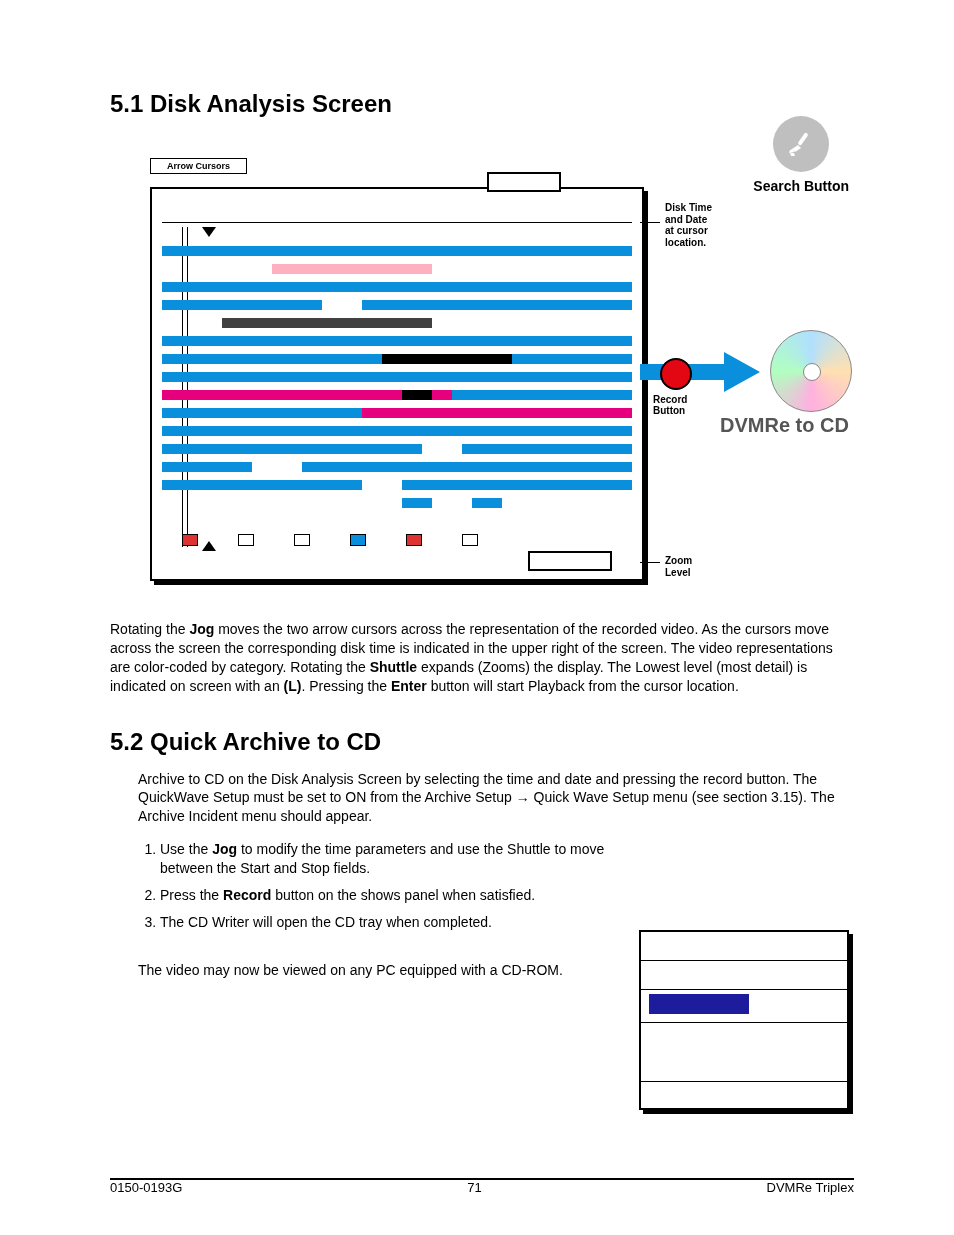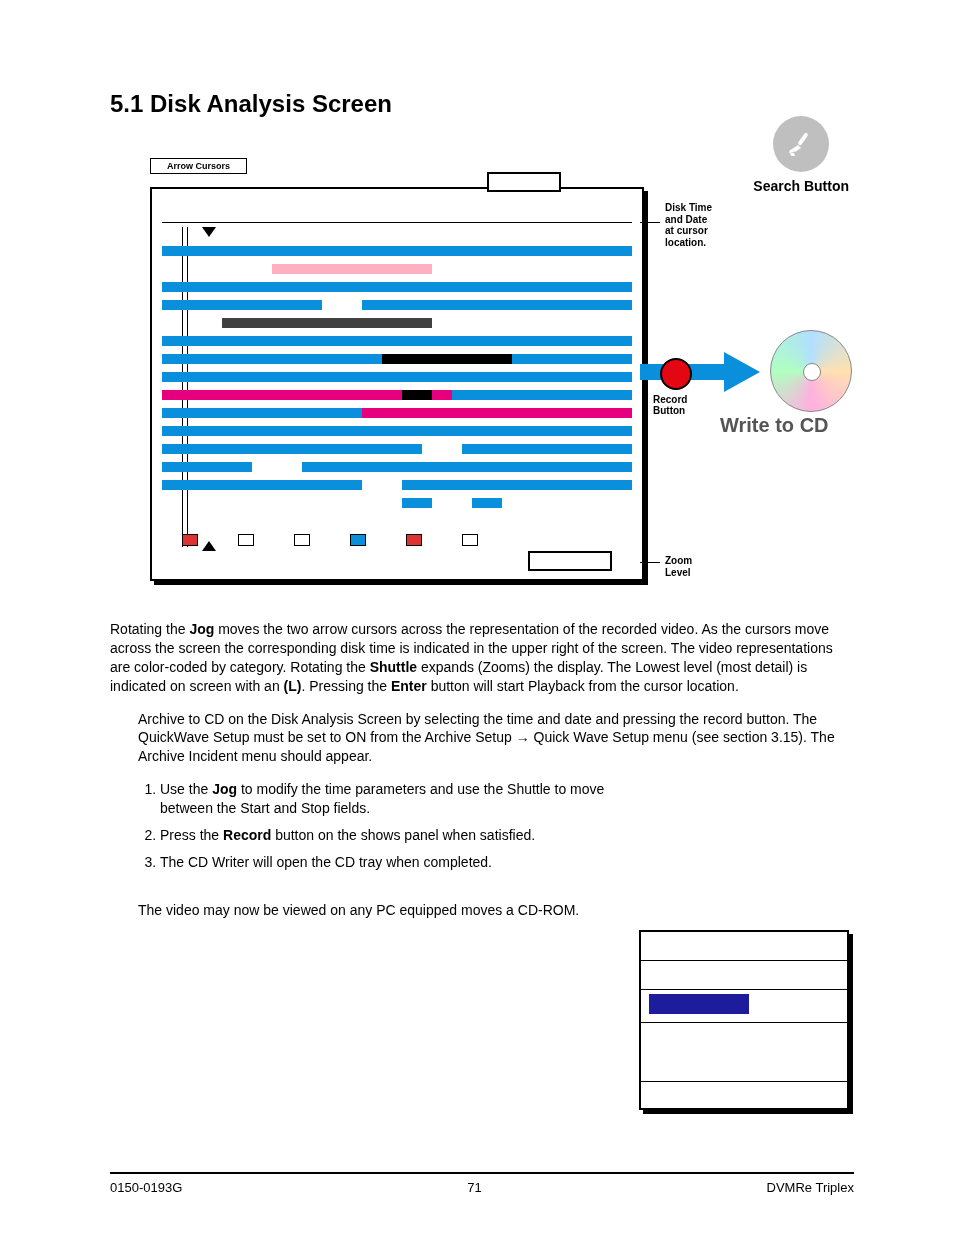--- a/index.html
+++ b/index.html
@@ -248,21 +248,21 @@
   .archive-box .big { height:58px; }
   .footer {
     position:absolute;
     left:110px;
     right:100px;
     bottom:40px;
     font-size:13px;
   }
   .footer-line {
     border-top:2px solid #000;
-    padding-top:6px;
+    padding-top:0;
     display:flex;
     justify-content:space-between;
     gap:40px;
   }
 </style>
 </head>
 <body>
 
 <div class="page">
 
@@ -369,45 +369,46 @@
 location.</div>
     <div class="callout-line" style="top:60px;left:530px;width:20px;height:1px"></div>
 
     <div class="cd-arrow">
       <div class="cd-arrow-body"></div>
     </div>
     <div class="record-btn"></div>
     <div class="record-label" style="white-space:pre-line">Record
 Button</div>
     <div class="cd-disc"></div>
-    <div class="write-cd">Write to CD</div>
+    <div class="write-cd">DVMRe to CD</div>
 
     <div class="callout" style="top:393px;left:555px;white-space:pre-line">Zoom
 Level</div>
     <div class="callout-line" style="top:400px;left:530px;width:20px;height:1px"></div>
   </div>
 
   <p class="body-p">
     <span>Rotating the </span><b>Jog</b><span> moves the two arrow cursors across the representation of the recorded video. As the cursors move across the screen the corresponding disk time is indicated in the upper right of the screen. The video representations are color-coded by category. Rotating the </span><b>Shuttle</b><span> expands (Zooms) the display. The Lowest level (most detail) is indicated on screen with an </span><b>(L)</b><span>. Pressing the </span><b>Enter</b><span> button will start Playback from the cursor location.</span>
   </p>
 
+  <h2 class="sec2">5.2 Quick Archive to CD</h2>
 
   <p class="intro" style="margin-right:10px">Archive to CD on the Disk Analysis Screen by selecting the time and date and pressing the record button. The QuickWave Setup must be set to ON from the Archive Setup → Quick Wave Setup menu (see section 3.15). The Archive Incident menu should appear.</p>
 
   <ol class="ol" style="width:470px">
     <li>
       <span>Use the </span><b>Jog</b><span> to modify the time parameters and use the Shuttle to move between the Start and Stop fields.</span>
     </li>
     <li>
       <span>Press the </span><b>Record</b><span> button on the shows panel when satisfied.</span>
     </li>
     <li>The CD Writer will open the CD tray when completed.</li>
   </ol>
 
-  <p class="after-ol">The video may now be viewed on any PC equipped moves a CD-ROM.</p>
+  <p class="after-ol">The video may now be viewed on any PC equipped with a CD-ROM.</p>
 
   <div class="archive-box">
     <div class="row"></div>
     <div class="row"></div>
     <div class="row">
         <div class="hl"></div>
       </div>
     <div class="row big"></div>
     <div class="row" style="height:24px"></div>
   </div>

